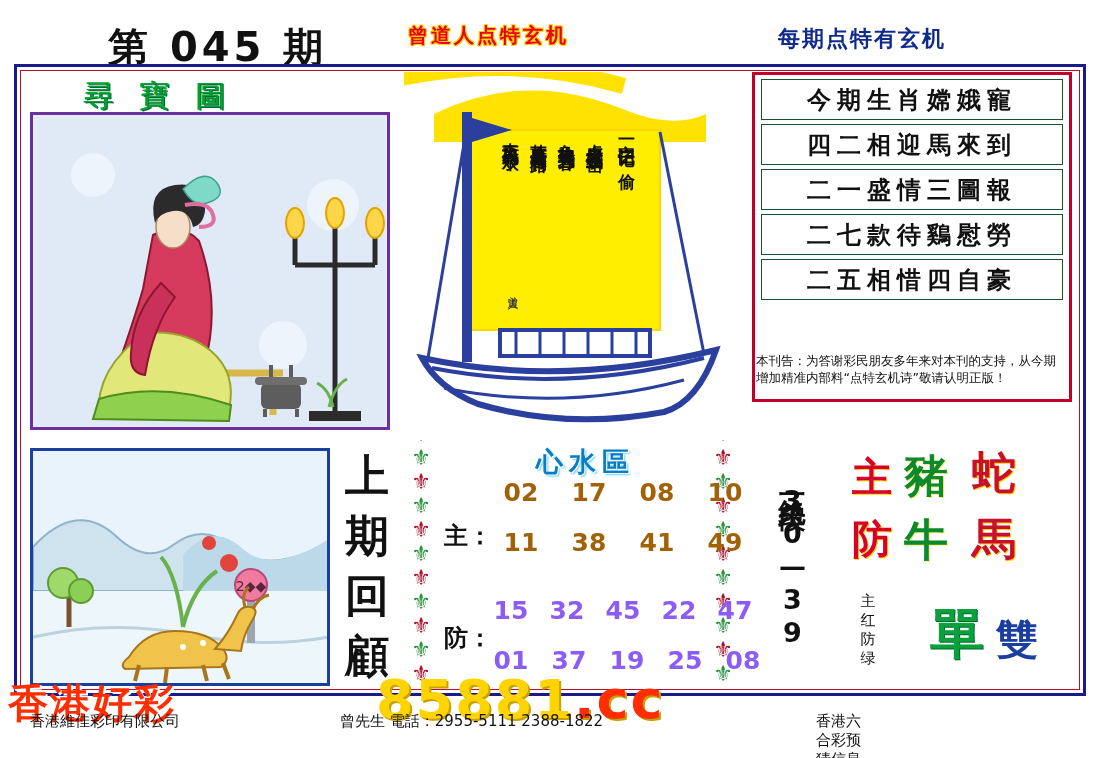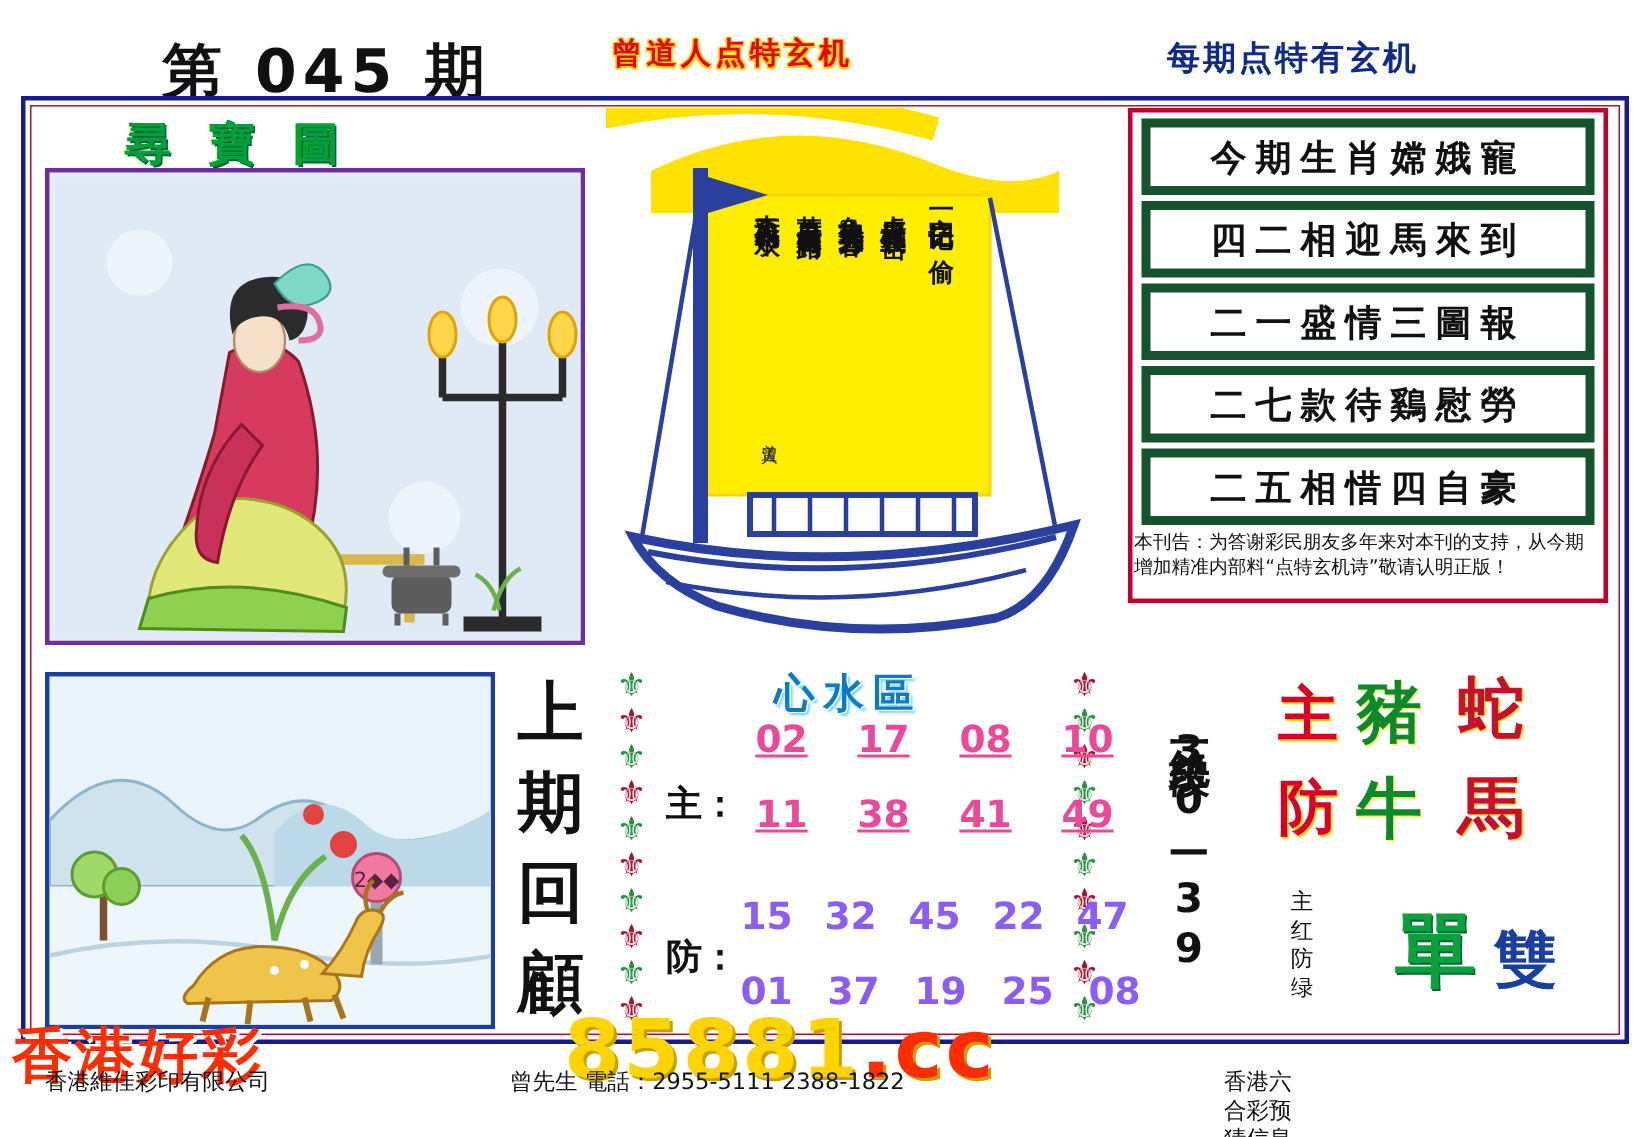--- a/index.html
+++ b/index.html
@@ -41,21 +41,21 @@
     background:#ffffff;
   }
   .frame-inner{
     position:absolute;inset:3px;
     border:1px solid #b90d2f;
   }
 
   
   .xunbao-title{
     position:absolute;left:84px;top:76px;
-    font-size:30px;font-weight:bold;color:#00a13a;
+    font-size:30px;font-weight:normal;color:#00a13a;
     letter-spacing:26px;
     text-shadow:1px 1px 0 #063, -1px 0 0 #0a0;
     font-family:"DejaVu Sans",sans-serif;
   }
   .pic1{
     position:absolute;left:30px;top:112px;width:360px;height:318px;
     border:3px solid #6b2fa0;background:#dfeaf6;
     box-sizing:border-box;
     overflow:hidden;
   }
@@ -102,38 +102,38 @@
     font-family:"DejaVu Sans",sans-serif;
   }
   .poem-sign{
     position:absolute;
     writing-mode:vertical-rl;text-orientation:upright;
     font-size:11px;color:#333;letter-spacing:1px;
   }
 
   
   .xinshui-title{
-    position:absolute;left:516px;top:444px;
+    position:absolute;left:536px;top:444px;
     font-size:27px;font-weight:bold;color:#0a7cc6;
     letter-spacing:6px;
     text-shadow:1px 1px 0 #fff,2px 2px 2px #6cf;
     font-family:"DejaVu Sans",sans-serif;
   }
   .zhu-label,.fang-label{
     position:absolute;font-size:24px;font-weight:bold;color:#111;
     font-family:"DejaVu Sans",sans-serif;
   }
   .zhu-label{left:444px;top:520px;}
   .fang-label{left:444px;top:622px;}
   .numrow{
     position:absolute;display:flex;gap:26px;
     font-size:25px;font-weight:bold;
     font-family:"DejaVu Sans",sans-serif;
   }
-  .numrow.green{color:#ec4899;text-decoration:underline;}
+  .numrow.green{color:#a16207;}
   .numrow.pink{color:#8b5cf6;}
   .numrow span{width:42px;text-align:center;}
 
   
   .juesha{
     position:absolute;left:752px;top:440px;width:56px;height:246px;
     font-size:27px;font-weight:bold;color:#111;
     line-height:31px;text-align:center;
     writing-mode:vertical-rl;text-orientation:upright;
     letter-spacing:2px;
@@ -147,21 +147,21 @@
   }
   .poem-head{
     margin:6px;height:36px;background:#d80026;
     display:flex;align-items:center;justify-content:center;
   }
   .poem-head span{
     color:#ffffff;font-size:25px;font-weight:bold;letter-spacing:10px;
     font-family:"DejaVu Sans",sans-serif;
   }
   .poem-line{
-    margin:4px 6px;height:39px;border:6px solid #14532d;
+    margin:4px 6px;height:39px;border:1px solid #14532d;
     display:flex;align-items:center;justify-content:center;
     background:#fff;
   }
   .poem-line span{
     font-size:24px;font-weight:bold;color:#111;letter-spacing:6px;
     font-family:"DejaVu Sans",sans-serif;
   }
   .notice{
     position:absolute;left:756px;top:352px;width:312px;
     font-size:12.5px;color:#111;line-height:17px;

